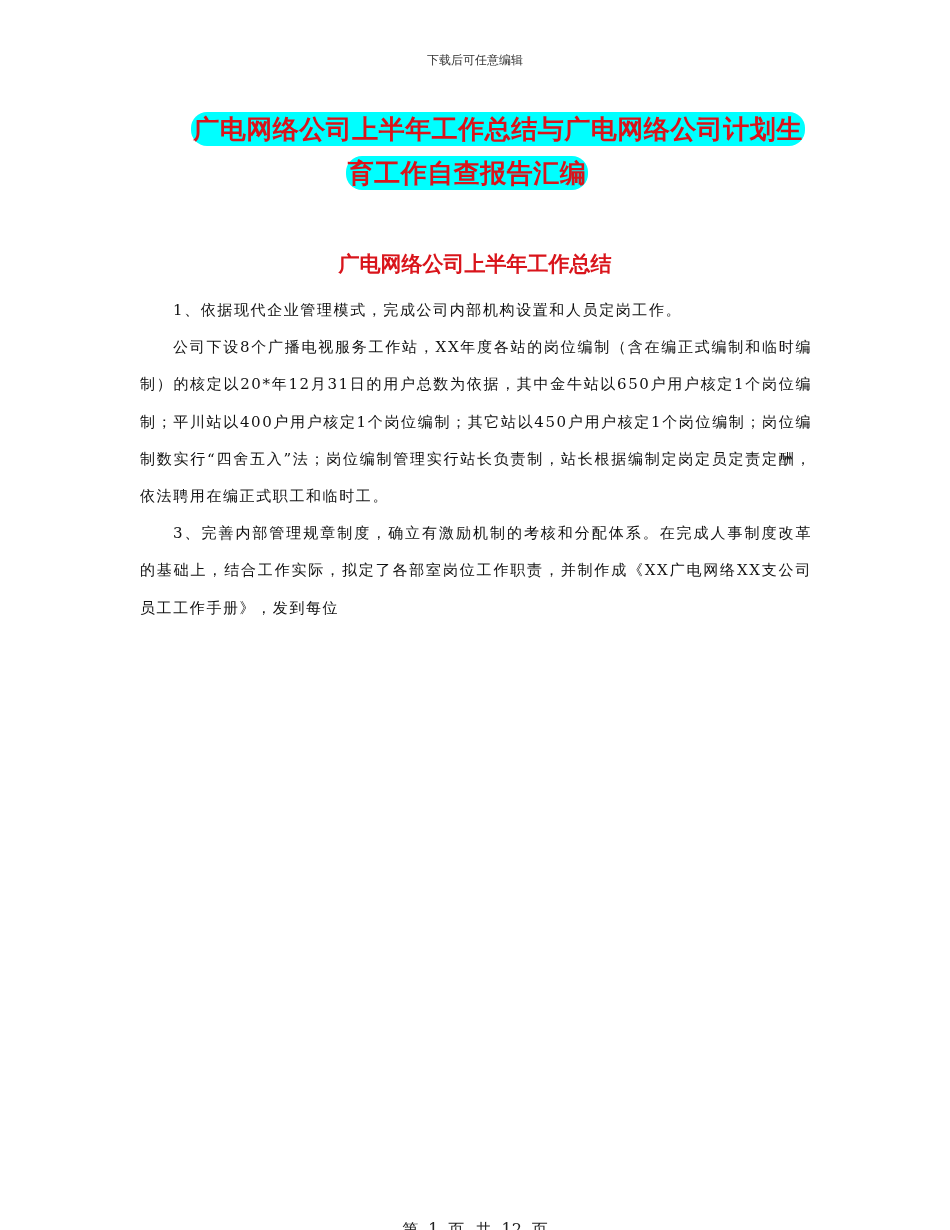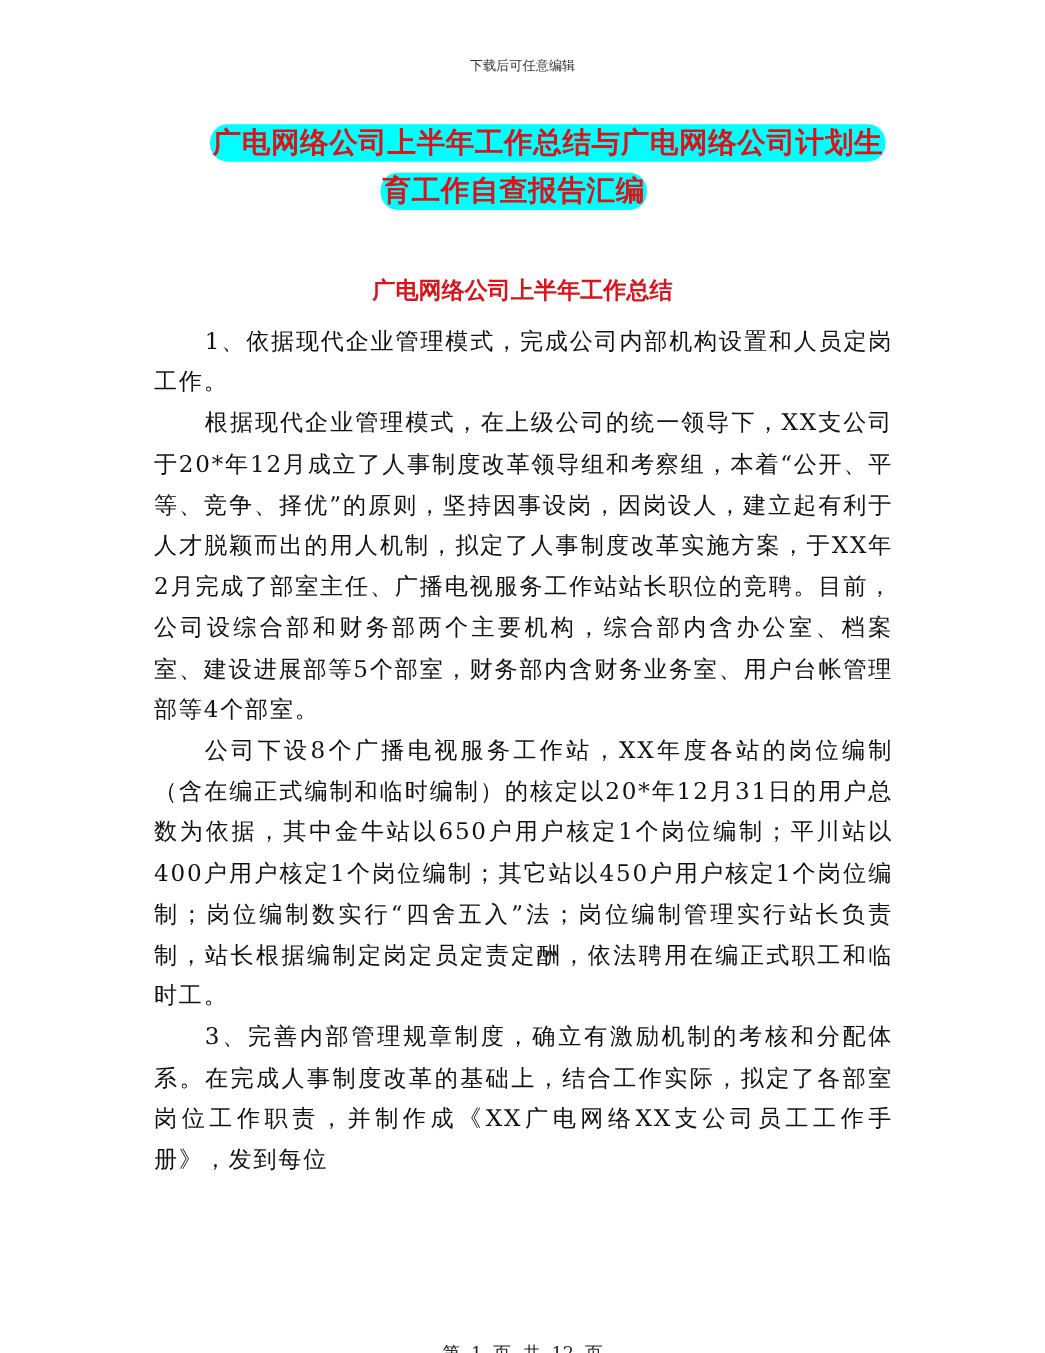--- a/index.html
+++ b/index.html
@@ -52,21 +52,21 @@
       font-family: Liberation Serif, serif;
       font-weight: bold;
       font-size: 21px;
       color: #d9141b;
     }
     .body-text {
       position: absolute;
       top: 292px;
       left: 140px;
       width: 672px;
-      font-size: 21px;
+      font-size: 15px;
       line-height: 37.2px;
       letter-spacing: 1.6px;
       text-align: justify;
     }
     .body-text p {
       margin: 0;
       text-indent: 2.2em;
     }
     .footer {
       position: absolute;
@@ -89,20 +89,19 @@
   <span>广电网络公司上半年工作总结与广电网络公司计划生</span>
 </div>
 <div class="main-title title-line-2">
   <span>育工作自查报告汇编</span>
 </div>
 
 <div class="section-heading">广电网络公司上半年工作总结</div>
 
 <div class="body-text">
   <p>1、依据现代企业管理模式，完成公司内部机构设置和人员定岗工作。</p>
-  <p>根据现代企业管理模式，在上级公司的统一领导下，XX支公司于20*年12月成立了人事制度改革领导组和考察组，本着“公开、平等、竞争、择优”的原则，坚持因事设岗，因岗设人，建立起有利于人才脱颖而出的用人机制，拟定了人事制度改革实施方案，于XX年2月完成了部室主任、广播电视服务工作站站长职位的竞聘。目前，公司设综合部和财务部两个主要机构，综合部内含办公室、档案室、建设进展部等5个部室，财务部内含财务业务室、用户台帐管理部等4个部室。</p>
   <p>公司下设8个广播电视服务工作站，XX年度各站的岗位编制（含在编正式编制和临时编制）的核定以20*年12月31日的用户总数为依据，其中金牛站以650户用户核定1个岗位编制；平川站以400户用户核定1个岗位编制；其它站以450户用户核定1个岗位编制；岗位编制数实行“四舍五入”法；岗位编制管理实行站长负责制，站长根据编制定岗定员定责定酬，依法聘用在编正式职工和临时工。</p>
   <p>3、完善内部管理规章制度，确立有激励机制的考核和分配体系。在完成人事制度改革的基础上，结合工作实际，拟定了各部室岗位工作职责，并制作成《XX广电网络XX支公司员工工作手册》，发到每位</p>
 </div>
 
 <div class="footer">
   <span>第</span><span>1</span><span>页 共</span><span>12</span><span>页</span>
 </div>
 
 </body></html>

